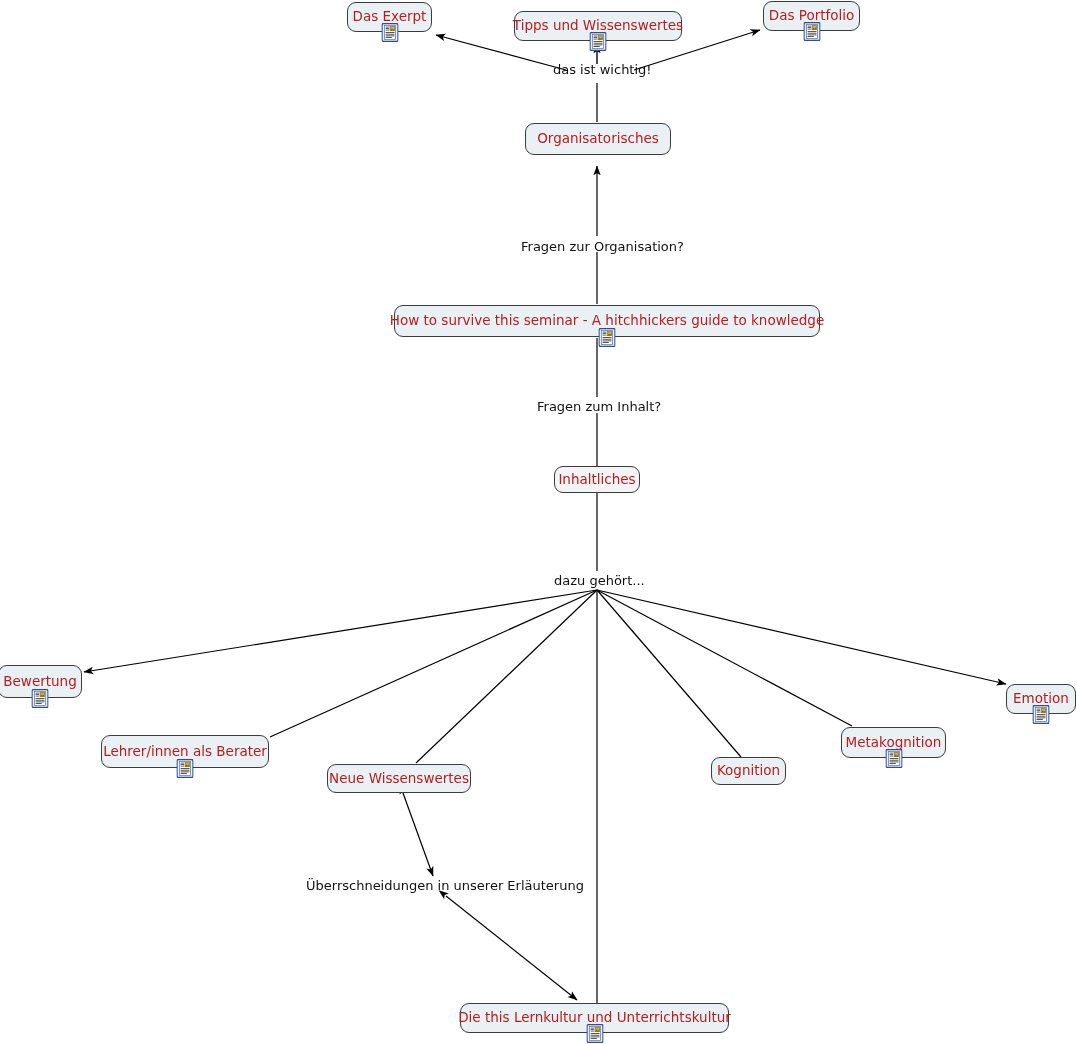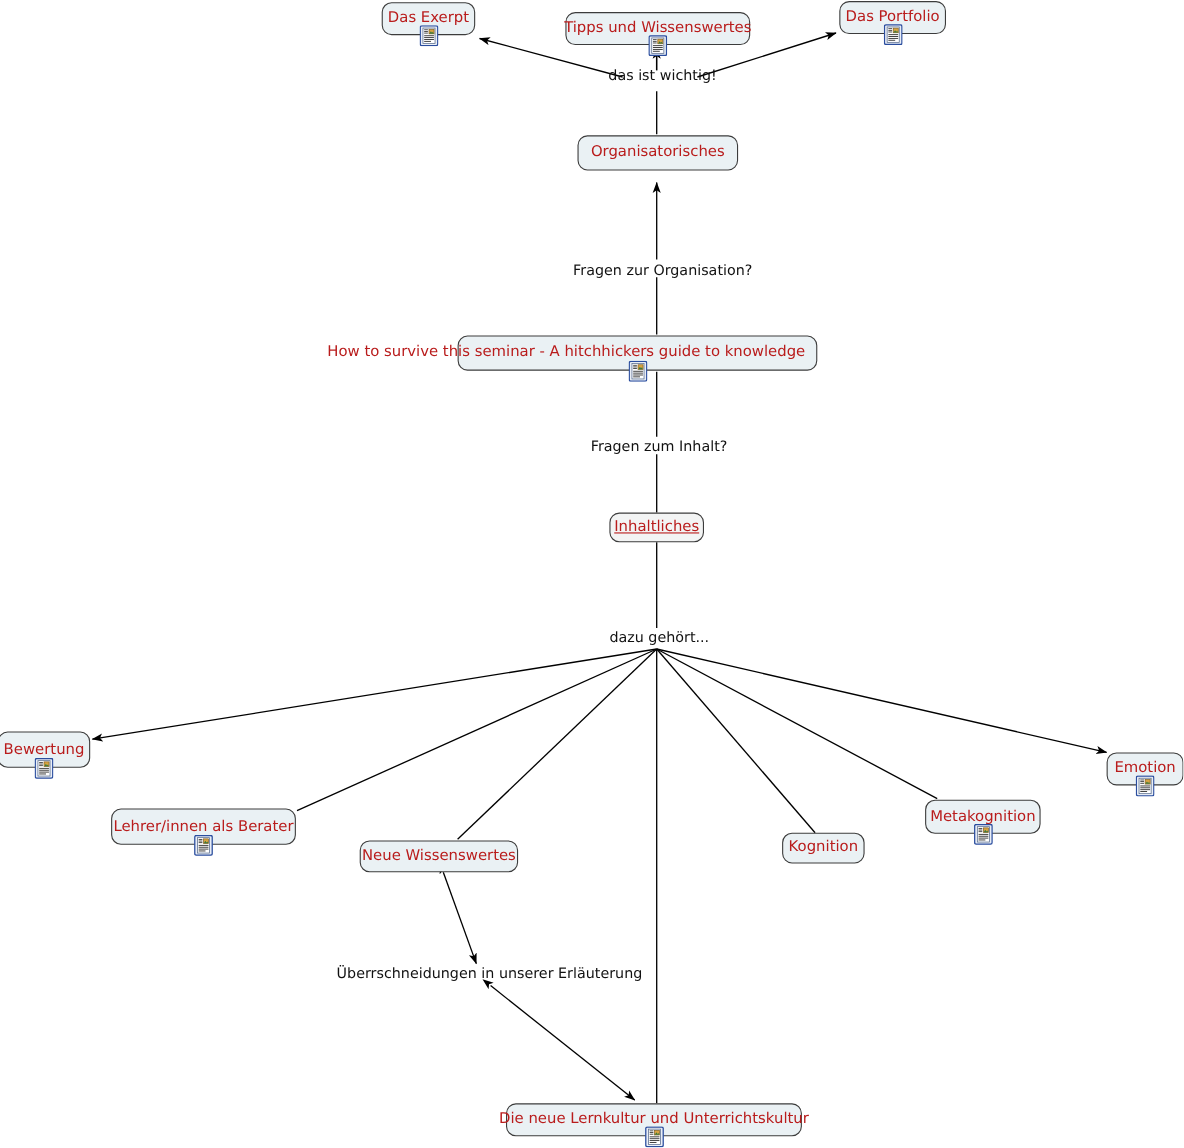--- a/index.html
+++ b/index.html
@@ -173,39 +173,39 @@
               <rect x="4.1" y="9.1" width="8.9" height="0.8"></rect>
               <rect x="4.1" y="10.8" width="8.9" height="0.8"></rect>
               <rect x="4.1" y="12.5" width="8.9" height="0.8"></rect>
               <rect x="4.1" y="14.2" width="6.2" height="0.8"></rect>
             </g>
           </svg></span>
       </div>
       <div class="node" style="left: 525px; top: 123px; width: 146px; height: 32px;">
         <span class="node-text">Organisatorisches</span>
       </div>
-      <div class="node" style="left: 416px; top: 305px; width: 327px; height: 32px; justify-content: flex-end;">
+      <div class="node" style="left: 394px; top: 305px; width: 426px; height: 32px;">
         <span class="node-text">How to survive this seminar - A hitchhickers guide to knowledge</span>
         <span class="doc-icon"><svg viewBox="0 0 17 19" width="17" height="19">
             <rect x="0.5" y="0.5" width="16" height="18" rx="1.5" fill="#e9eef6" stroke="#2a4d9e" stroke-width="1.3"></rect>
             <rect x="3" y="2.5" width="11" height="14" fill="#ffffff" stroke="#5b6f8f" stroke-width="0.7"></rect>
             <rect x="8.5" y="3.6" width="4.6" height="4.2" fill="#d9a441" stroke="#7a5a1f" stroke-width="0.6"></rect>
             <path d="M8.8,7.6 L10.2,5.4 L11.2,6.8 L12.1,5.9 L12.9,7.6 Z" fill="#3c7a3c"></path>
             <g fill="#2b2b2b">
               <rect x="4.1" y="3.7" width="3.4" height="0.75"></rect>
               <rect x="4.1" y="5.2" width="3.4" height="0.75"></rect>
               <rect x="4.1" y="6.7" width="3.4" height="0.75"></rect>
               <rect x="4.1" y="9.1" width="8.9" height="0.8"></rect>
               <rect x="4.1" y="10.8" width="8.9" height="0.8"></rect>
               <rect x="4.1" y="12.5" width="8.9" height="0.8"></rect>
               <rect x="4.1" y="14.2" width="6.2" height="0.8"></rect>
             </g>
           </svg></span>
       </div>
-      <div class="node plain" style="left: 554px; top: 466px; width: 86px; height: 27px; text-decoration: underline;">
+      <div class="node plain" style="left: 554px; top: 466px; width: 86px; height: 27px;">
         <span class="node-text">Inhaltliches</span>
       </div>
       <div class="node" style="left: -2px; top: 665px; width: 84px; height: 33px;">
         <span class="node-text">Bewertung</span>
         <span class="doc-icon"><svg viewBox="0 0 17 19" width="17" height="19">
             <rect x="0.5" y="0.5" width="16" height="18" rx="1.5" fill="#e9eef6" stroke="#2a4d9e" stroke-width="1.3"></rect>
             <rect x="3" y="2.5" width="11" height="14" fill="#ffffff" stroke="#5b6f8f" stroke-width="0.7"></rect>
             <rect x="8.5" y="3.6" width="4.6" height="4.2" fill="#d9a441" stroke="#7a5a1f" stroke-width="0.6"></rect>
             <path d="M8.8,7.6 L10.2,5.4 L11.2,6.8 L12.1,5.9 L12.9,7.6 Z" fill="#3c7a3c"></path>
             <g fill="#2b2b2b">
@@ -273,21 +273,21 @@
               <rect x="4.1" y="5.2" width="3.4" height="0.75"></rect>
               <rect x="4.1" y="6.7" width="3.4" height="0.75"></rect>
               <rect x="4.1" y="9.1" width="8.9" height="0.8"></rect>
               <rect x="4.1" y="10.8" width="8.9" height="0.8"></rect>
               <rect x="4.1" y="12.5" width="8.9" height="0.8"></rect>
               <rect x="4.1" y="14.2" width="6.2" height="0.8"></rect>
             </g>
           </svg></span>
       </div>
       <div class="node" style="left: 460px; top: 1003px; width: 269px; height: 30px;">
-        <span class="node-text">Die neue Lernkultur und Unterrichtskultur</span>
+        <span class="node-text">Die this Lernkultur und Unterrichtskultur</span>
         <span class="doc-icon"><svg viewBox="0 0 17 19" width="17" height="19">
             <rect x="0.5" y="0.5" width="16" height="18" rx="1.5" fill="#e9eef6" stroke="#2a4d9e" stroke-width="1.3"></rect>
             <rect x="3" y="2.5" width="11" height="14" fill="#ffffff" stroke="#5b6f8f" stroke-width="0.7"></rect>
             <rect x="8.5" y="3.6" width="4.6" height="4.2" fill="#d9a441" stroke="#7a5a1f" stroke-width="0.6"></rect>
             <path d="M8.8,7.6 L10.2,5.4 L11.2,6.8 L12.1,5.9 L12.9,7.6 Z" fill="#3c7a3c"></path>
             <g fill="#2b2b2b">
               <rect x="4.1" y="3.7" width="3.4" height="0.75"></rect>
               <rect x="4.1" y="5.2" width="3.4" height="0.75"></rect>
               <rect x="4.1" y="6.7" width="3.4" height="0.75"></rect>
               <rect x="4.1" y="9.1" width="8.9" height="0.8"></rect>

